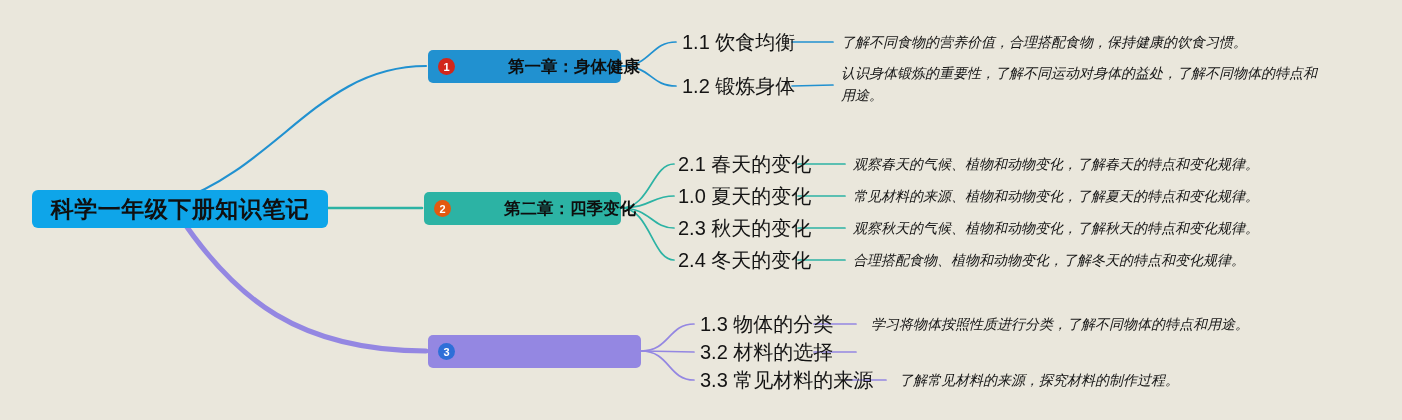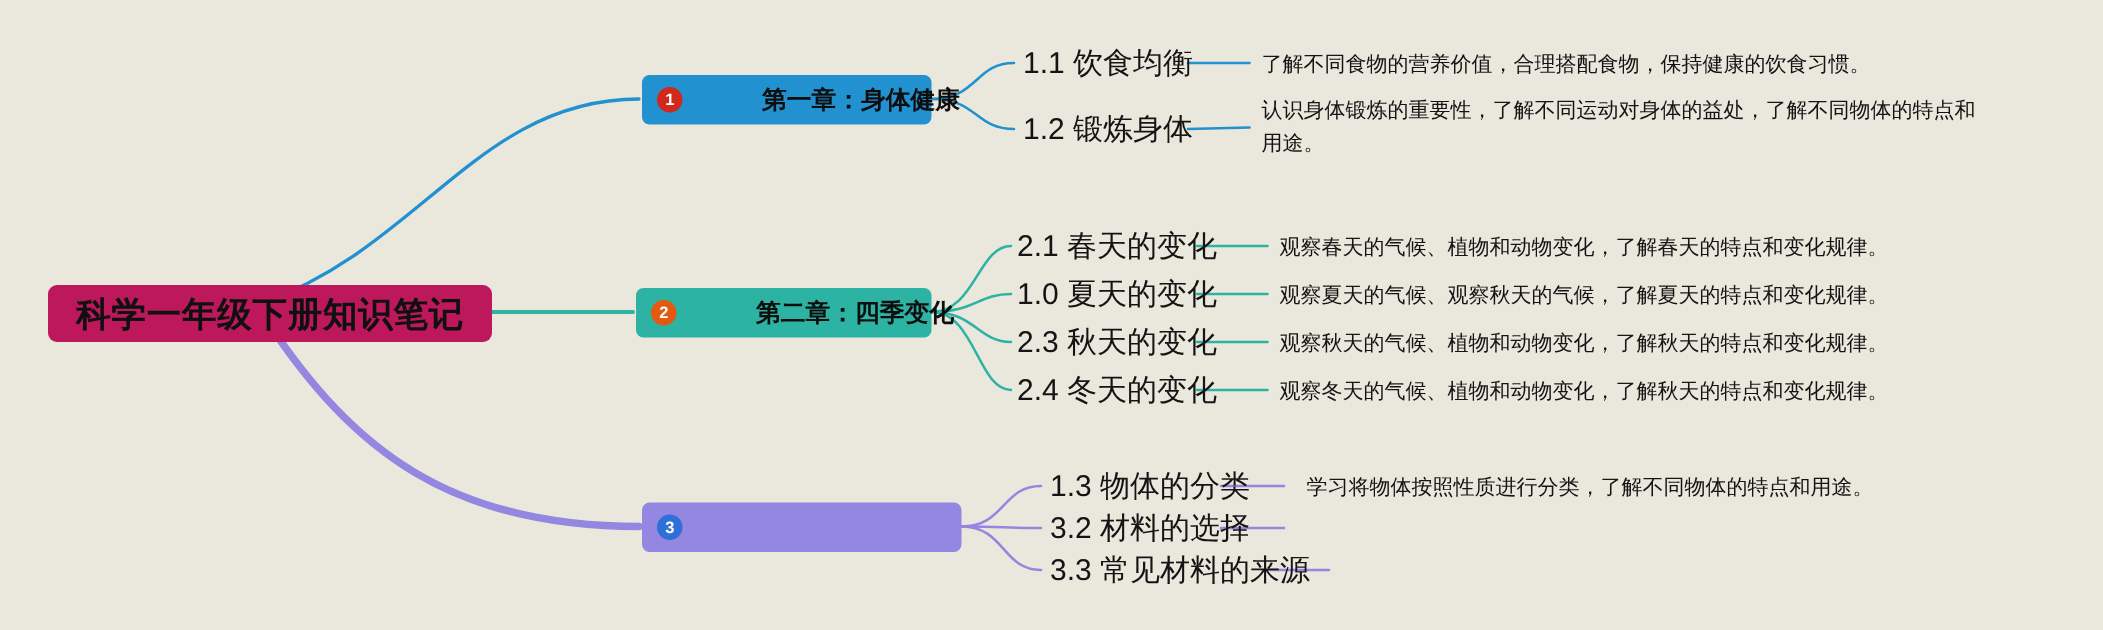--- a/index.html
+++ b/index.html
@@ -37,21 +37,21 @@
   }
   .chapter-label{
     font-size:16.5px;font-weight:700;color:#0e0e0e;white-space:nowrap;margin-left:46px;
   }
   .sub{
     position:absolute;transform:translateY(-50%);
     font-size:20px;color:#141414;white-space:nowrap;
   }
   .desc{
     position:absolute;transform:translateY(-50%);
-    font-size:14px;color:#141414;white-space:nowrap;line-height:22px;
+    font-size:14px;color:#141414;white-space:nowrap;line-height:22px;font-style:italic;
   }
   .desc.wrap{white-space:normal;width:486px;}
 </style>
 </head>
 <body>
 
 <div class="mindmap" style="background-color: rgb(234, 231, 220);">
 
   <svg class="links" width="1402" height="420">
 
@@ -74,47 +74,48 @@
     <path class="twig" d="M 798 260 L 845 260" stroke="#2cb3a4"></path>
 
     <path class="twig" d="M 641 351 C 670 351 668 324 694 324" stroke="#9487e2"></path>
     <path class="twig" d="M 641 351 C 670 351 668 352 694 352" stroke="#9487e2"></path>
     <path class="twig" d="M 641 351 C 670 351 668 380 694 380" stroke="#9487e2"></path>
     <path class="twig" d="M 814 324 L 856 324" stroke="#9487e2"></path>
     <path class="twig" d="M 814 352 L 856 352" stroke="#9487e2"></path>
     <path class="twig" d="M 846 380 L 886 380" stroke="#9487e2"></path>
   </svg>
 
-  <div class="root-node" style="background-color: #be185d;">
+  <div class="root-node" style="background-color: #0ea5e9;">
     <span>科学一年级下册知识笔记</span>
   </div>
 
   <div class="chapter" style="left: 428px; top: 50px; width: 193px; background-color: rgb(33, 145, 208);">
     <span class="badge" style="background-color: rgb(210, 39, 27);">1</span>
     <span class="chapter-label">第一章：身体健康</span>
   </div>
   <div class="sub" style="left:682px;top:42px">1.1 饮食均衡</div>
   <div class="desc" style="left:841px;top:42px">了解不同食物的营养价值，合理搭配食物，保持健康的饮食习惯。</div>
   <div class="sub" style="left:682px;top:86px">1.2 锻炼身体</div>
   <div class="desc wrap" style="left:841px;top:84px">认识身体锻炼的重要性，了解不同运动对身体的益处，了解不同物体的特点和用途。</div>
 
   <div class="chapter" style="left: 424px; top: 192px; width: 197px; background-color: rgb(44, 179, 164);">
     <span class="badge" style="background-color: rgb(227, 89, 15);">2</span>
     <span class="chapter-label">第二章：四季变化</span>
   </div>
   <div class="sub" style="left:678px;top:164px">2.1 春天的变化</div>
   <div class="desc" style="left:853px;top:164px">观察春天的气候、植物和动物变化，了解春天的特点和变化规律。</div>
   <div class="sub" style="left:678px;top:196px">1.0 夏天的变化</div>
-  <div class="desc" style="left:853px;top:196px">观察夏天的气候、观察秋天的气候，了解夏天的特点和变化规律。</div>
+  <div class="desc" style="left:853px;top:196px">常见材料的来源、植物和动物变化，了解夏天的特点和变化规律。</div>
   <div class="sub" style="left:678px;top:228px">2.3 秋天的变化</div>
   <div class="desc" style="left:853px;top:228px">观察秋天的气候、植物和动物变化，了解秋天的特点和变化规律。</div>
   <div class="sub" style="left:678px;top:260px">2.4 冬天的变化</div>
-  <div class="desc" style="left:853px;top:260px">观察冬天的气候、植物和动物变化，了解秋天的特点和变化规律。</div>
+  <div class="desc" style="left:853px;top:260px">合理搭配食物、植物和动物变化，了解冬天的特点和变化规律。</div>
 
   <div class="chapter" style="left: 428px; top: 335px; width: 213px; background-color: rgb(148, 135, 226);">
     <span class="badge" style="background-color: rgb(46, 111, 216);">3</span>
   </div>
   <div class="sub" style="left:700px;top:324px">1.3 物体的分类</div>
   <div class="desc" style="left:871px;top:324px">学习将物体按照性质进行分类，了解不同物体的特点和用途。</div>
   <div class="sub" style="left:700px;top:352px">3.2 材料的选择</div>
   <div class="sub" style="left:700px;top:380px">3.3 常见材料的来源</div>
+  <div class="desc" style="left:899px;top:380px">了解常见材料的来源，探究材料的制作过程。</div>
 
 </div>
 
 </body></html>

